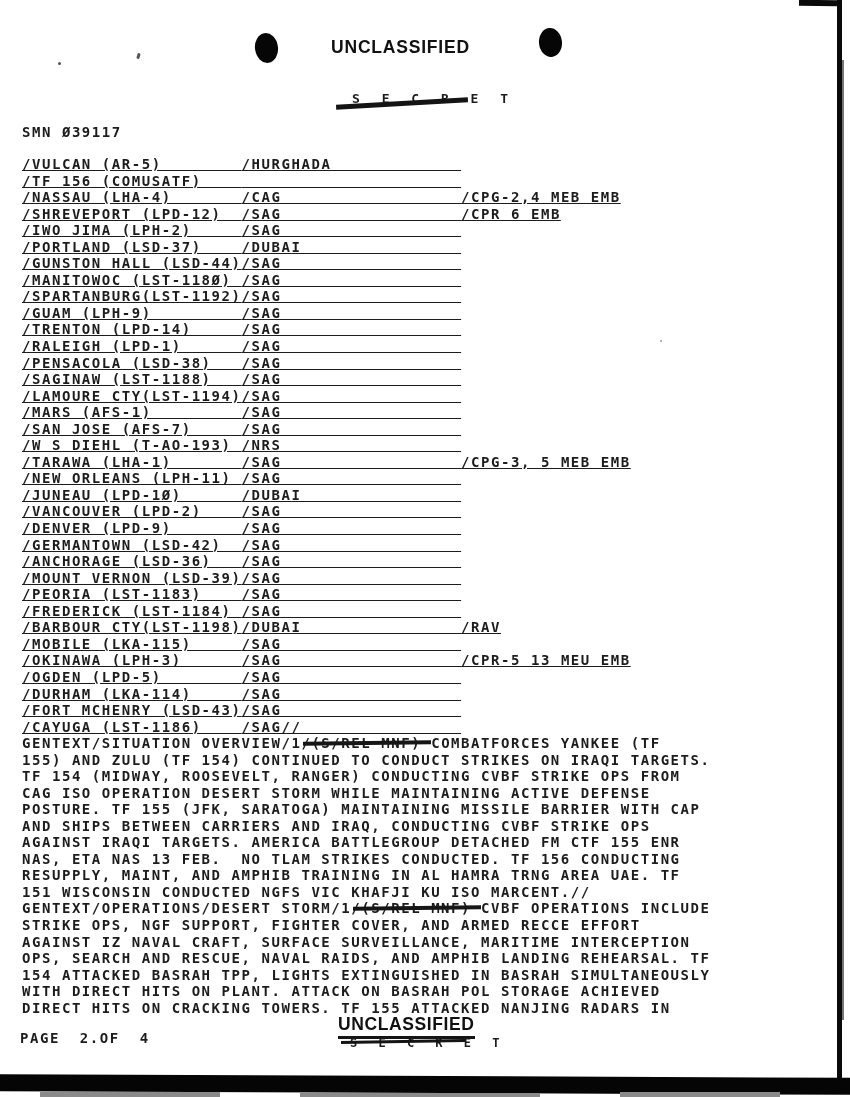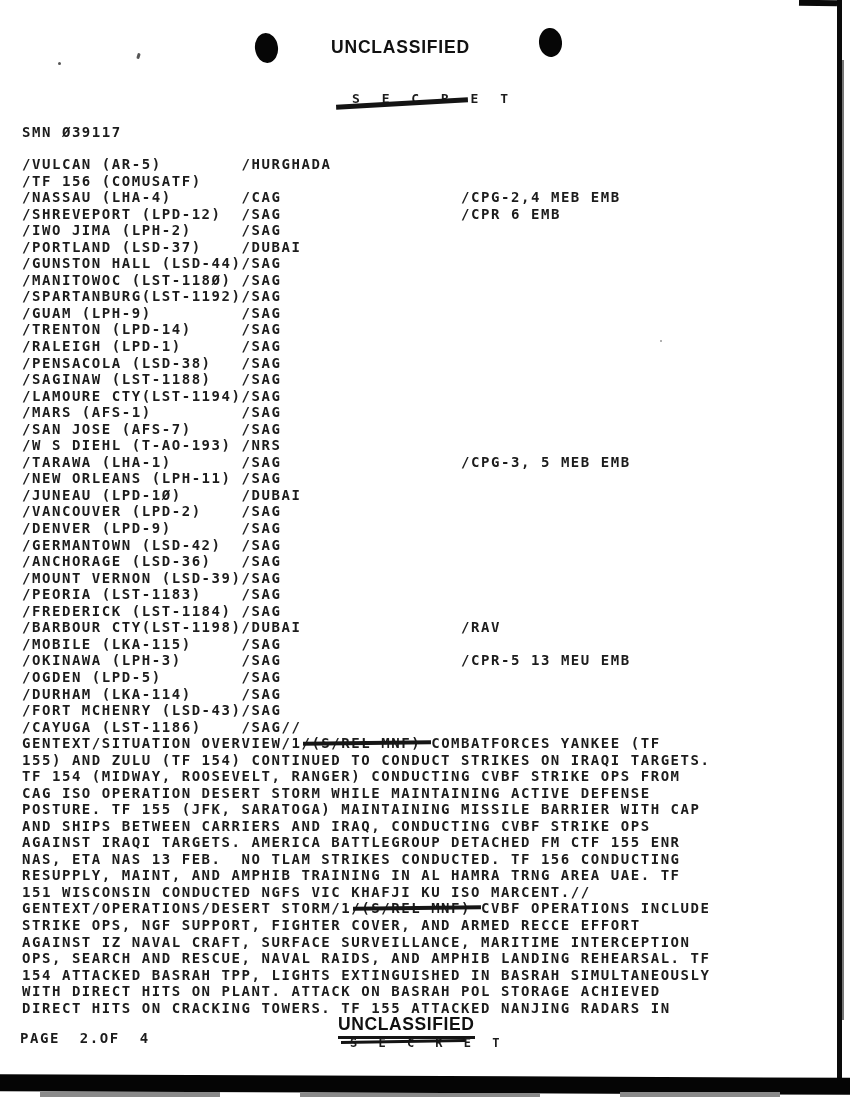--- a/index.html
+++ b/index.html
@@ -20,21 +20,21 @@
   }
   #top-secret-stamp{
     position:absolute;left:352px;top:91px;
     font-size:13px;letter-spacing:7px;
   }
   #top-secret-line{
     position:absolute;left:336px;top:101px;width:132px;height:4.5px;
     background:#141414;transform:rotate(-3.2deg);
   }
   #message-id{position:absolute;left:22px;top:124px;}
-  #ship-list{position:absolute;left:22px;top:156px;}
+  #ship-list{position:absolute;left:22px;top:156px;text-decoration:underline;}
   #body-text{position:absolute;left:22px;top:735px;}
   .line{white-space:pre;}
   .struck{position:relative;}
   .struck::after{
     content:"";position:absolute;left:-8px;right:-10px;top:6px;height:3.6px;
     background:#161616;transform:rotate(-0.6deg);
   }
   #footer-page{position:absolute;left:20px;top:1030px;}
   #footer-unclassified{
     position:absolute;left:338px;top:1014px;

